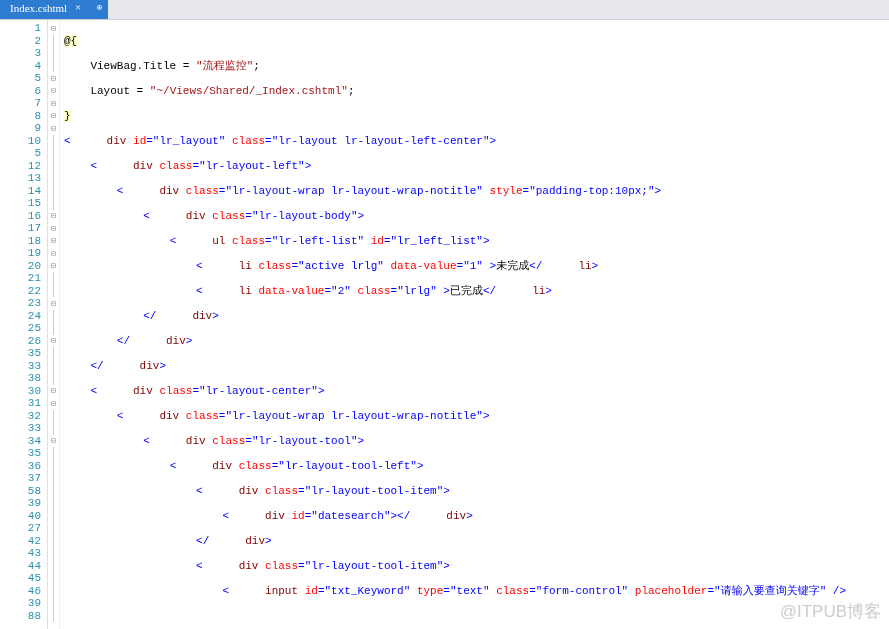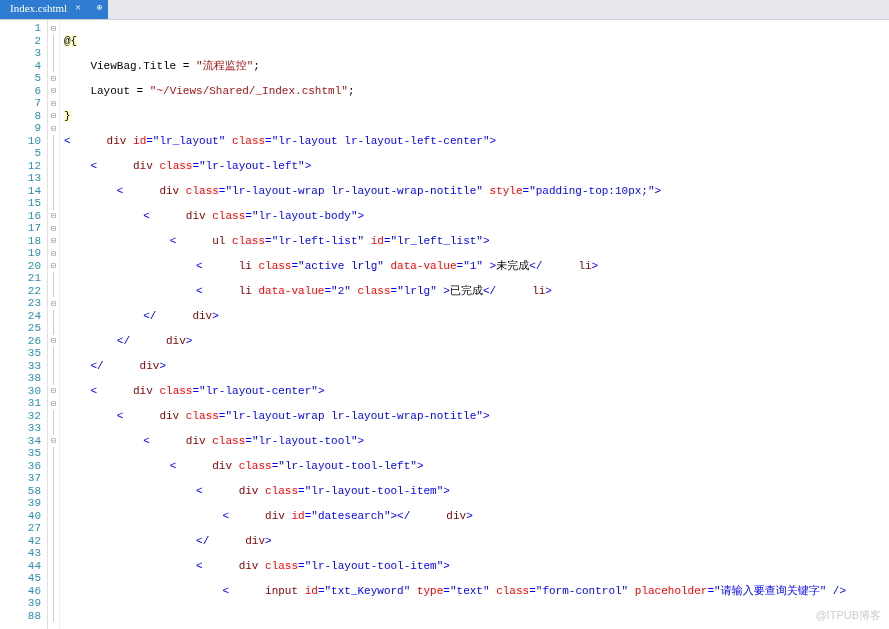--- a/index.html
+++ b/index.html
@@ -102,21 +102,21 @@
 .t-attr { color: #ff0000; }
 .t-str { color: #0000ff; }
 .t-cn { color: #a31515; }
 .t-pnc { color: #0000ff; }
 .watermark {
   position: absolute;
   right: 8px;
   bottom: 6px;
   color: #ccc;
   font-family: sans-serif;
-  font-size: 11px;
+  font-size: 17px;
 }
 </style>
 </head>
 <body>
 
 <div class="tab-bar">
   <div class="tab">
     <span>Index.cshtml</span>
     <span class="tab-close">×</span>
   </div>

